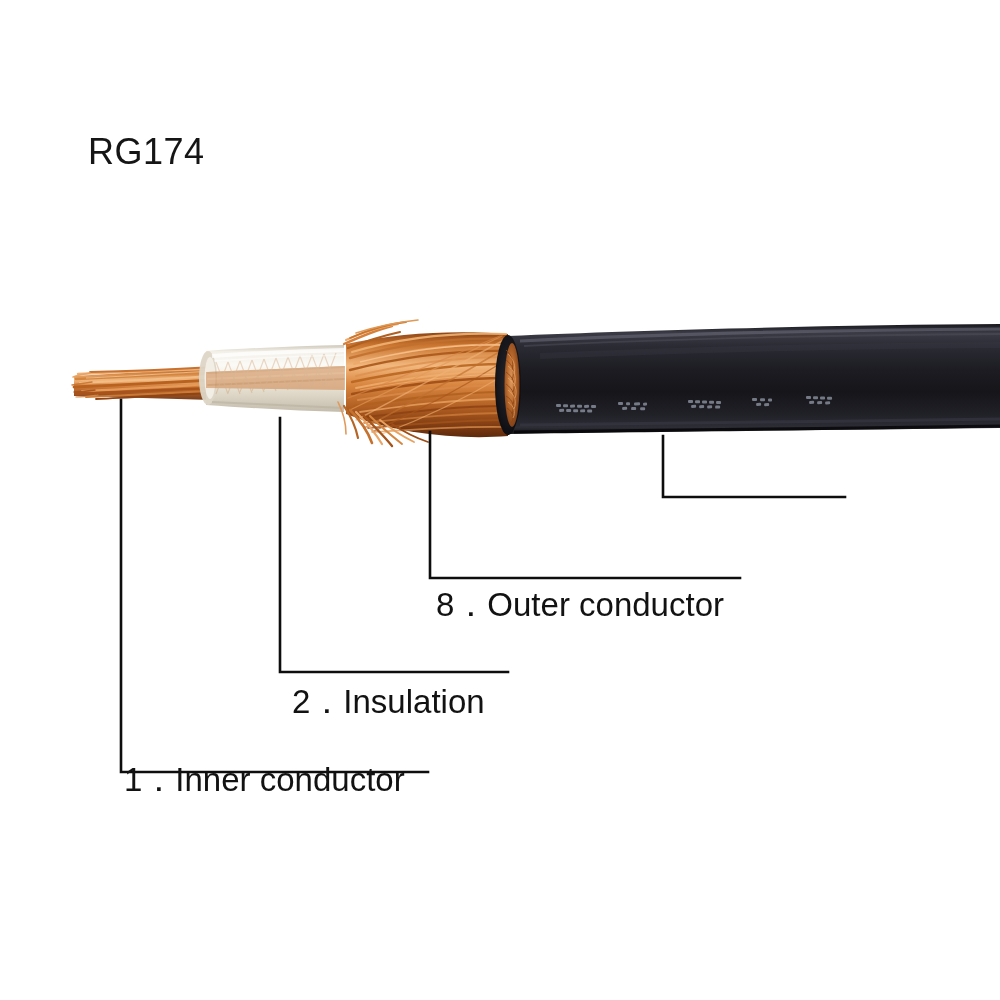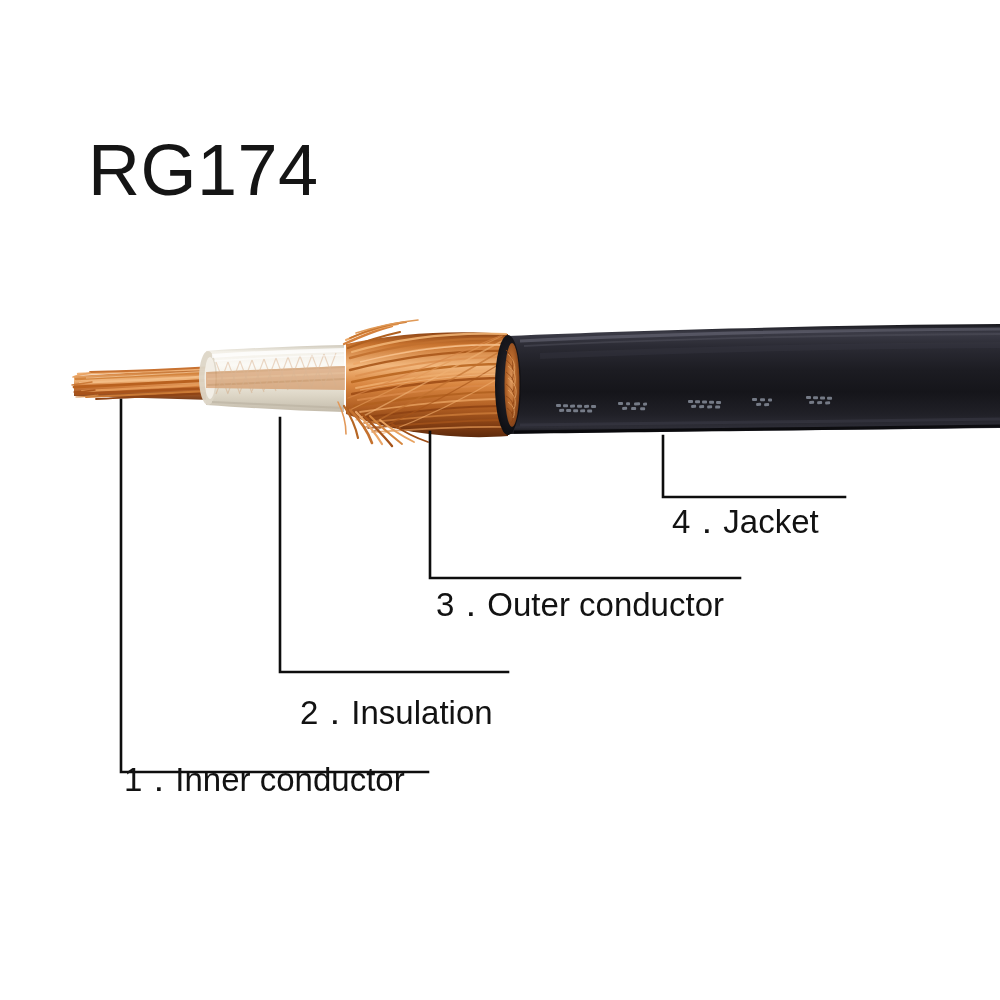--- a/index.html
+++ b/index.html
@@ -18,21 +18,21 @@
     height: 1000px;
     background: #ffffff;
     overflow: hidden;
   }
 
   
   #cable-title {
     position: absolute;
     left: 88px;
     top: 134px;
-    font-size: 72px;
+    font-size: 36px;
     line-height: 1;
     letter-spacing: 0.5px;
     color: #151515;
     font-weight: 400;
     white-space: pre;
   }
 
   
   #cable-photo {
     position: absolute;
@@ -48,21 +48,21 @@
   
   .callout-label {
     position: absolute;
     font-size: 33px;
     line-height: 1;
     color: #121212;
     white-space: pre;
     font-weight: 400;
   }
   #label-1 { left: 124px; top: 763px; }
-  #label-2 { left: 300px; top: 685px; margin-top: 11px; }
+  #label-2 { left: 292px; top: 685px; }
   #label-3 { left: 436px; top: 588px; }
   #label-4 { left: 672px; top: 505px; }
 </style>
 </head>
 <body>
 
 <div id="page">
 
   <div id="cable-title">RG174</div>
 
@@ -344,17 +344,16 @@
         <path d="M430,432 L430,578 L740,578"></path>
         <path d="M663,436 L663,497 L845,497"></path>
       </g>
     </svg>
   </div>
 
   <div class="callout-label" id="label-1">1．Inner conductor</div>
 
   <div class="callout-label" id="label-2">2．Insulation</div>
 
-  <div class="callout-label" id="label-3">3．Outer conductor</div>
-
-  <div class="callout-label" id="label-4">4．Jacket</div>
+  <div class="callout-label" id="label-3">8．Outer conductor</div>
+
 
 </div>
 
 </body></html>

